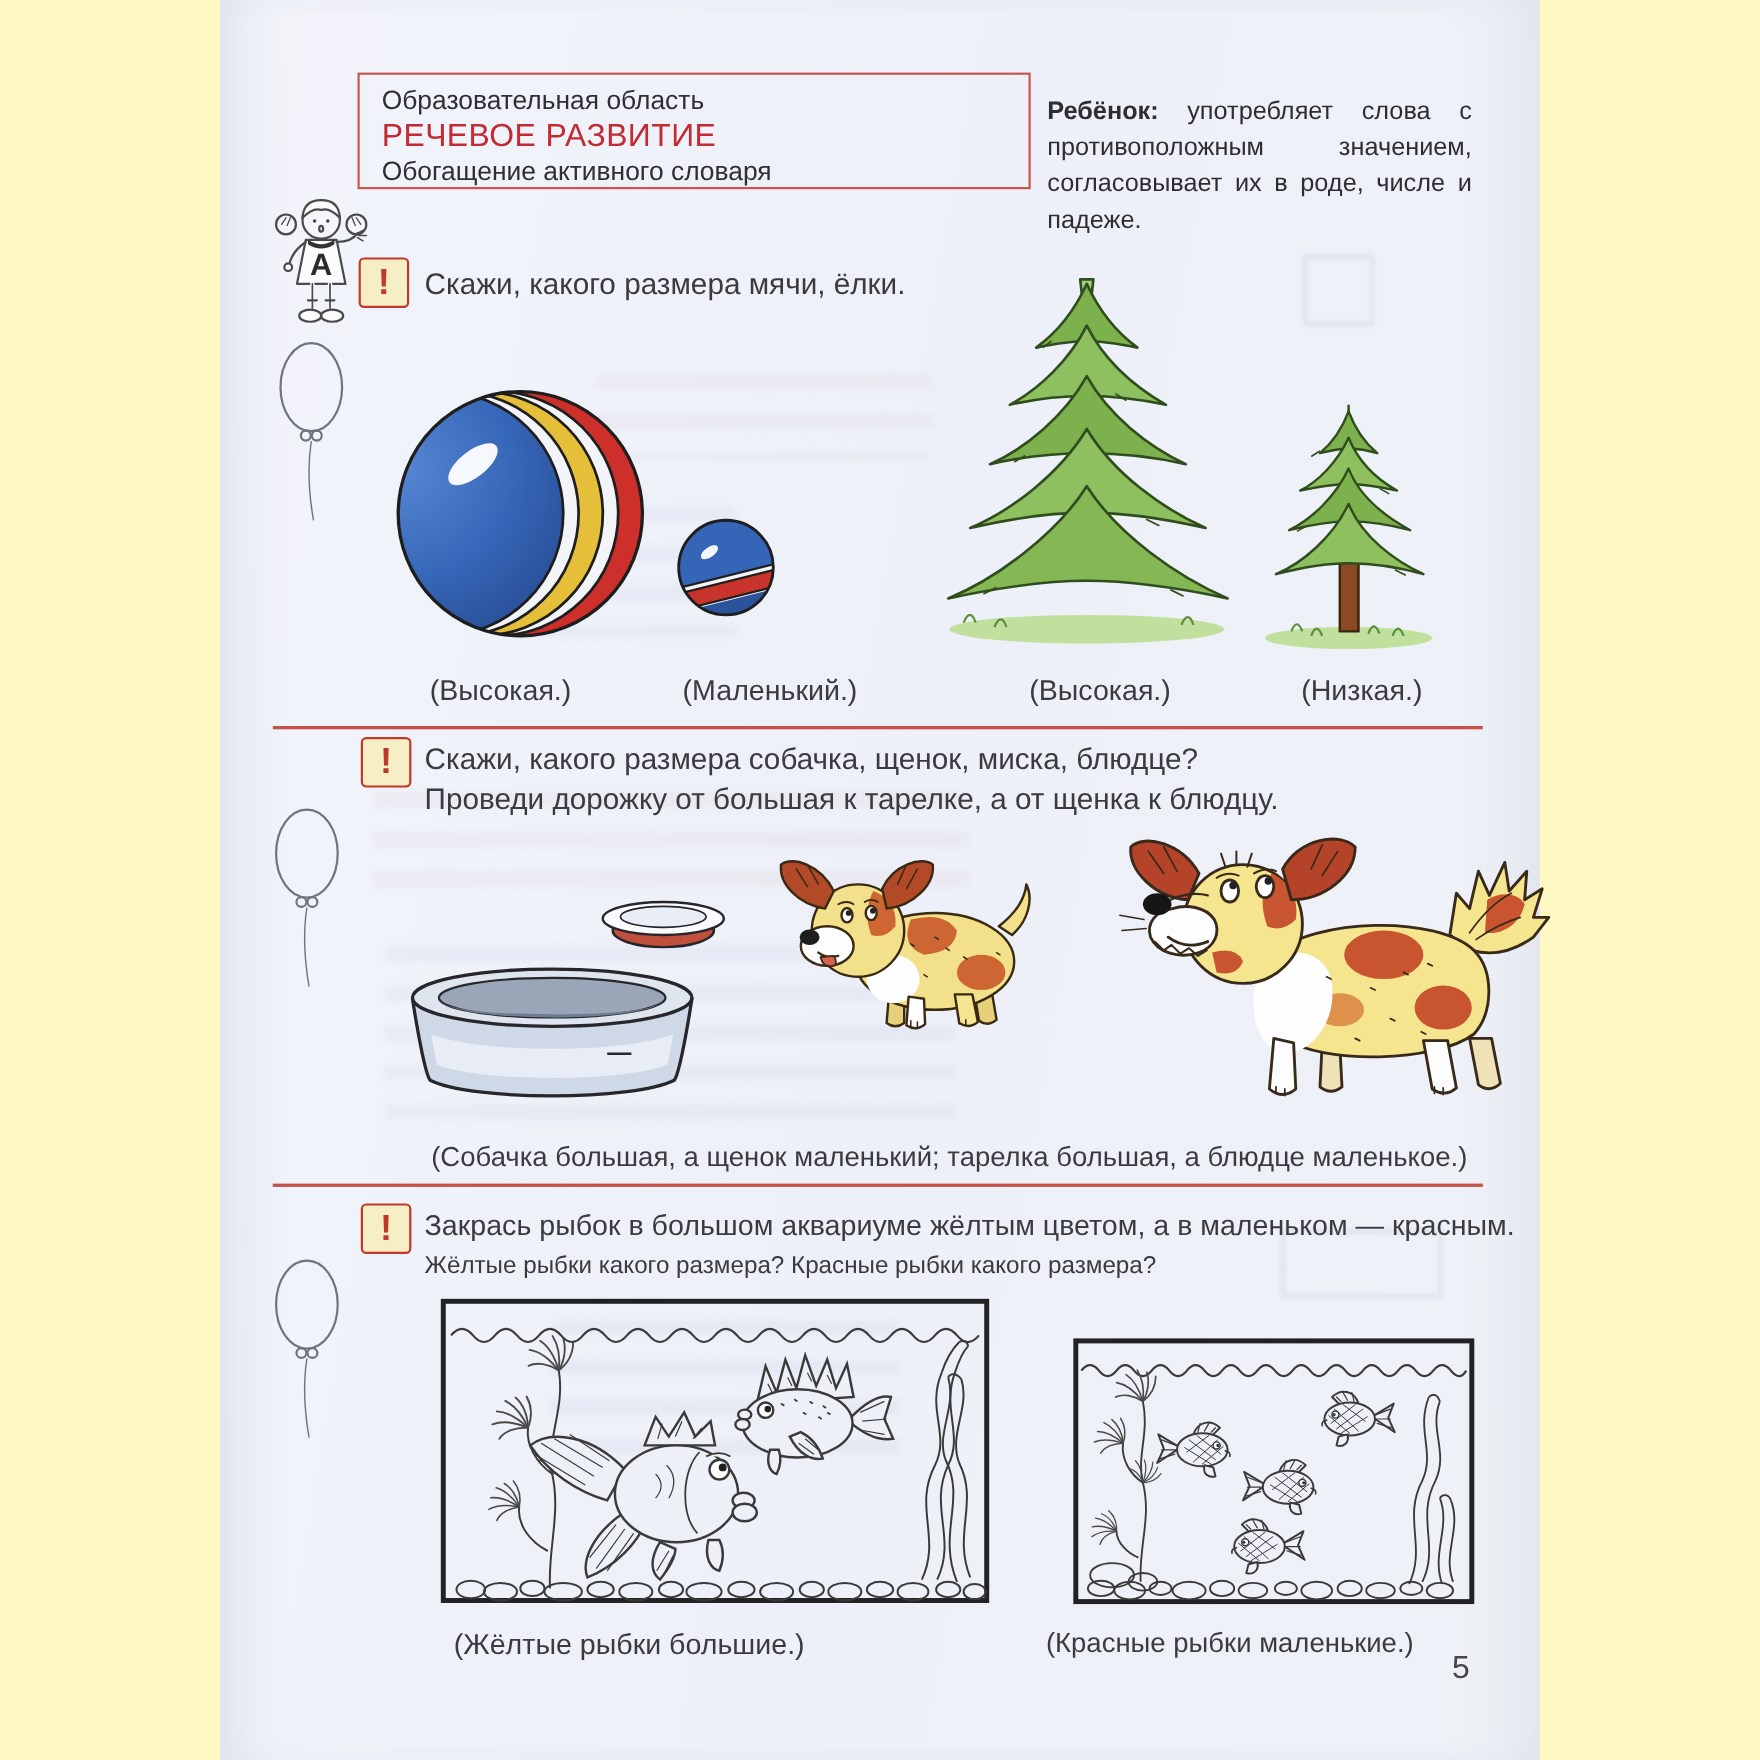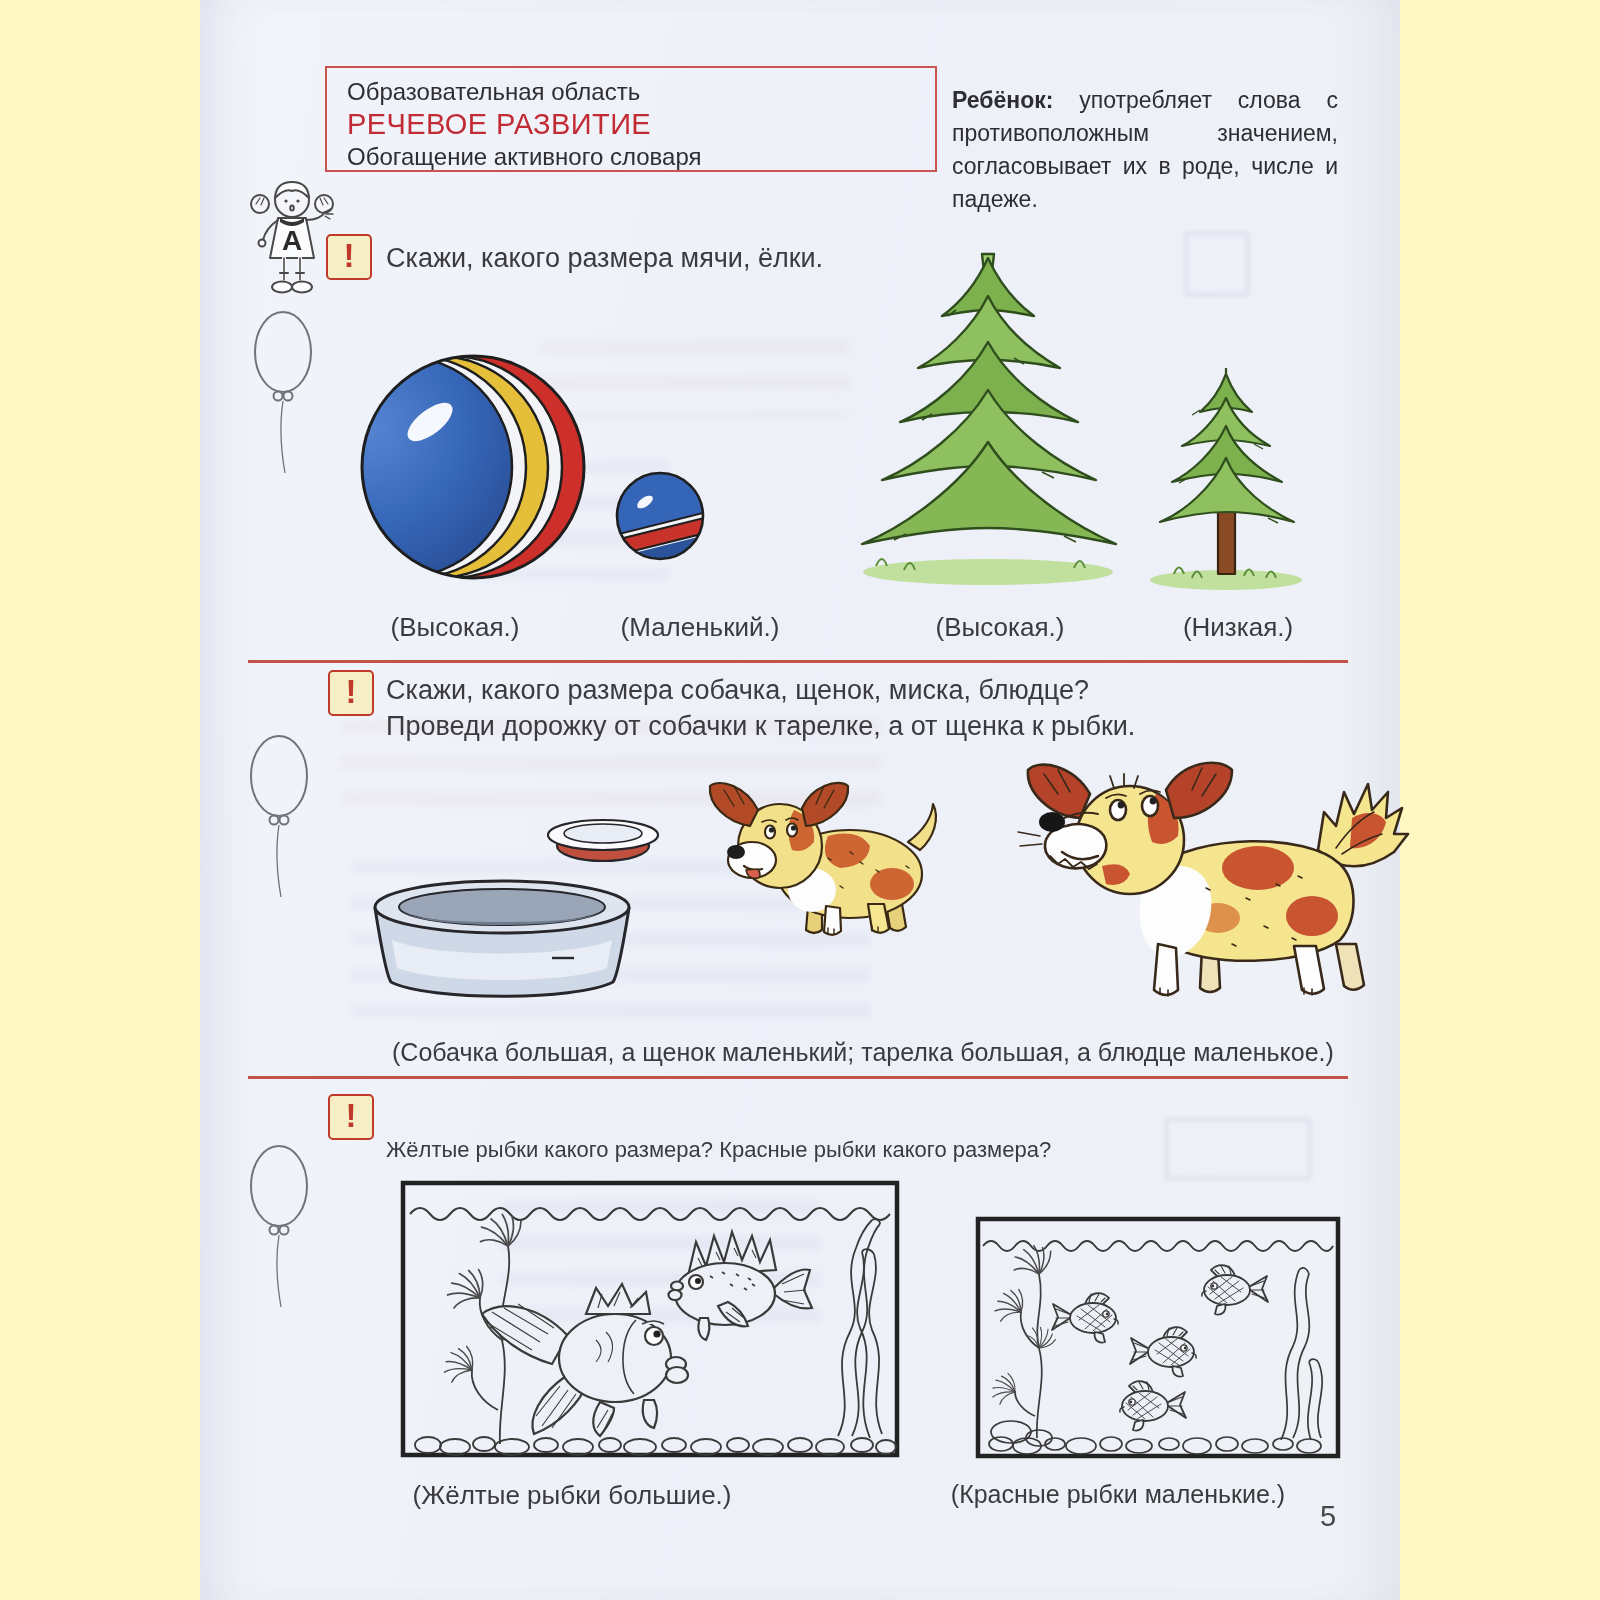--- a/index.html
+++ b/index.html
@@ -193,21 +193,21 @@
   <span class="answer centered" style="left:700px;top:612px;">(Маленький.)</span>
   <span class="answer centered" style="left:1000px;top:612px;">(Высокая.)</span>
   <span class="answer centered" style="left:1238px;top:612px;">(Низкая.)</span>
 
   <div class="divider" style="top:660px;"></div>
 
   <div class="task-icon" style="left:328px;top:670px;">
       <span>!</span>
     </div>
   <div class="task-text" style="left:386px;top:672px;">Скажи, какого размера собачка, щенок, миска, блюдце?</div>
-  <div class="task-text" style="left:386px;top:708px;">Проведи дорожку от собачки к тарелке, а от щенка к рыбки.</div>
+  <div class="task-text" style="left:386px;top:708px;">Проведи дорожку от большая к тарелке, а от щенка к блюдцу.</div>
 
   <svg class="ill" style="left:246px;top:730px;" width="70" height="176" viewBox="0 0 70 176">
       <use href="#balloon"></use>
     </svg>
 
   <svg class="ill" style="left:543px;top:810px;" width="120" height="68" viewBox="0 0 120 68">
     <g stroke="#26262b" stroke-width="2.2">
       <ellipse cx="60" cy="36" rx="46" ry="15" fill="#c14f3e"></ellipse>
       <ellipse cx="60" cy="25" rx="55" ry="15" fill="#fbfbfd"></ellipse>
       <ellipse cx="60" cy="23.5" rx="39" ry="9.5" fill="#e8edf6" stroke-width="1.6"></ellipse>
@@ -292,20 +292,21 @@
     </g>
   </svg>
 
   <div class="answer" style="left:392px;top:1038px;font-size:25px;">(Собачка большая, а щенок маленький; тарелка большая, а блюдце маленькое.)</div>
 
   <div class="divider" style="top:1076px;"></div>
 
   <div class="task-icon" style="left:328px;top:1094px;">
       <span>!</span>
     </div>
+  <div class="task-text" style="left:386px;top:1096px;font-size:26px;">Закрась рыбок в большом аквариуме жёлтым цветом, а в маленьком — красным.</div>
   <div class="task-text" style="left:386px;top:1132px;font-size:22px;">Жёлтые рыбки какого размера? Красные рыбки какого размера?</div>
 
   <svg class="ill" style="left:246px;top:1140px;" width="70" height="176" viewBox="0 0 70 176">
       <use href="#balloon"></use>
     </svg>
 
   <svg class="ill" style="left:400px;top:1180px;" width="500" height="278" viewBox="0 0 500 278">
     <g fill="none" stroke="#3a3a3a" stroke-width="2">
       <rect x="3" y="3" width="494" height="272" stroke-width="4.5" stroke="#222"></rect>
       <path d="M10 34 Q20 22 30 34 T50 34 T70 34 T90 34 T110 34 T130 34 T150 34 T170 34 T190 34 T210 34 T230 34 T250 34 T270 34 T290 34 T310 34 T330 34 T350 34 T370 34 T390 34 T410 34 T430 34 T450 34 T470 34 T490 34"></path>

